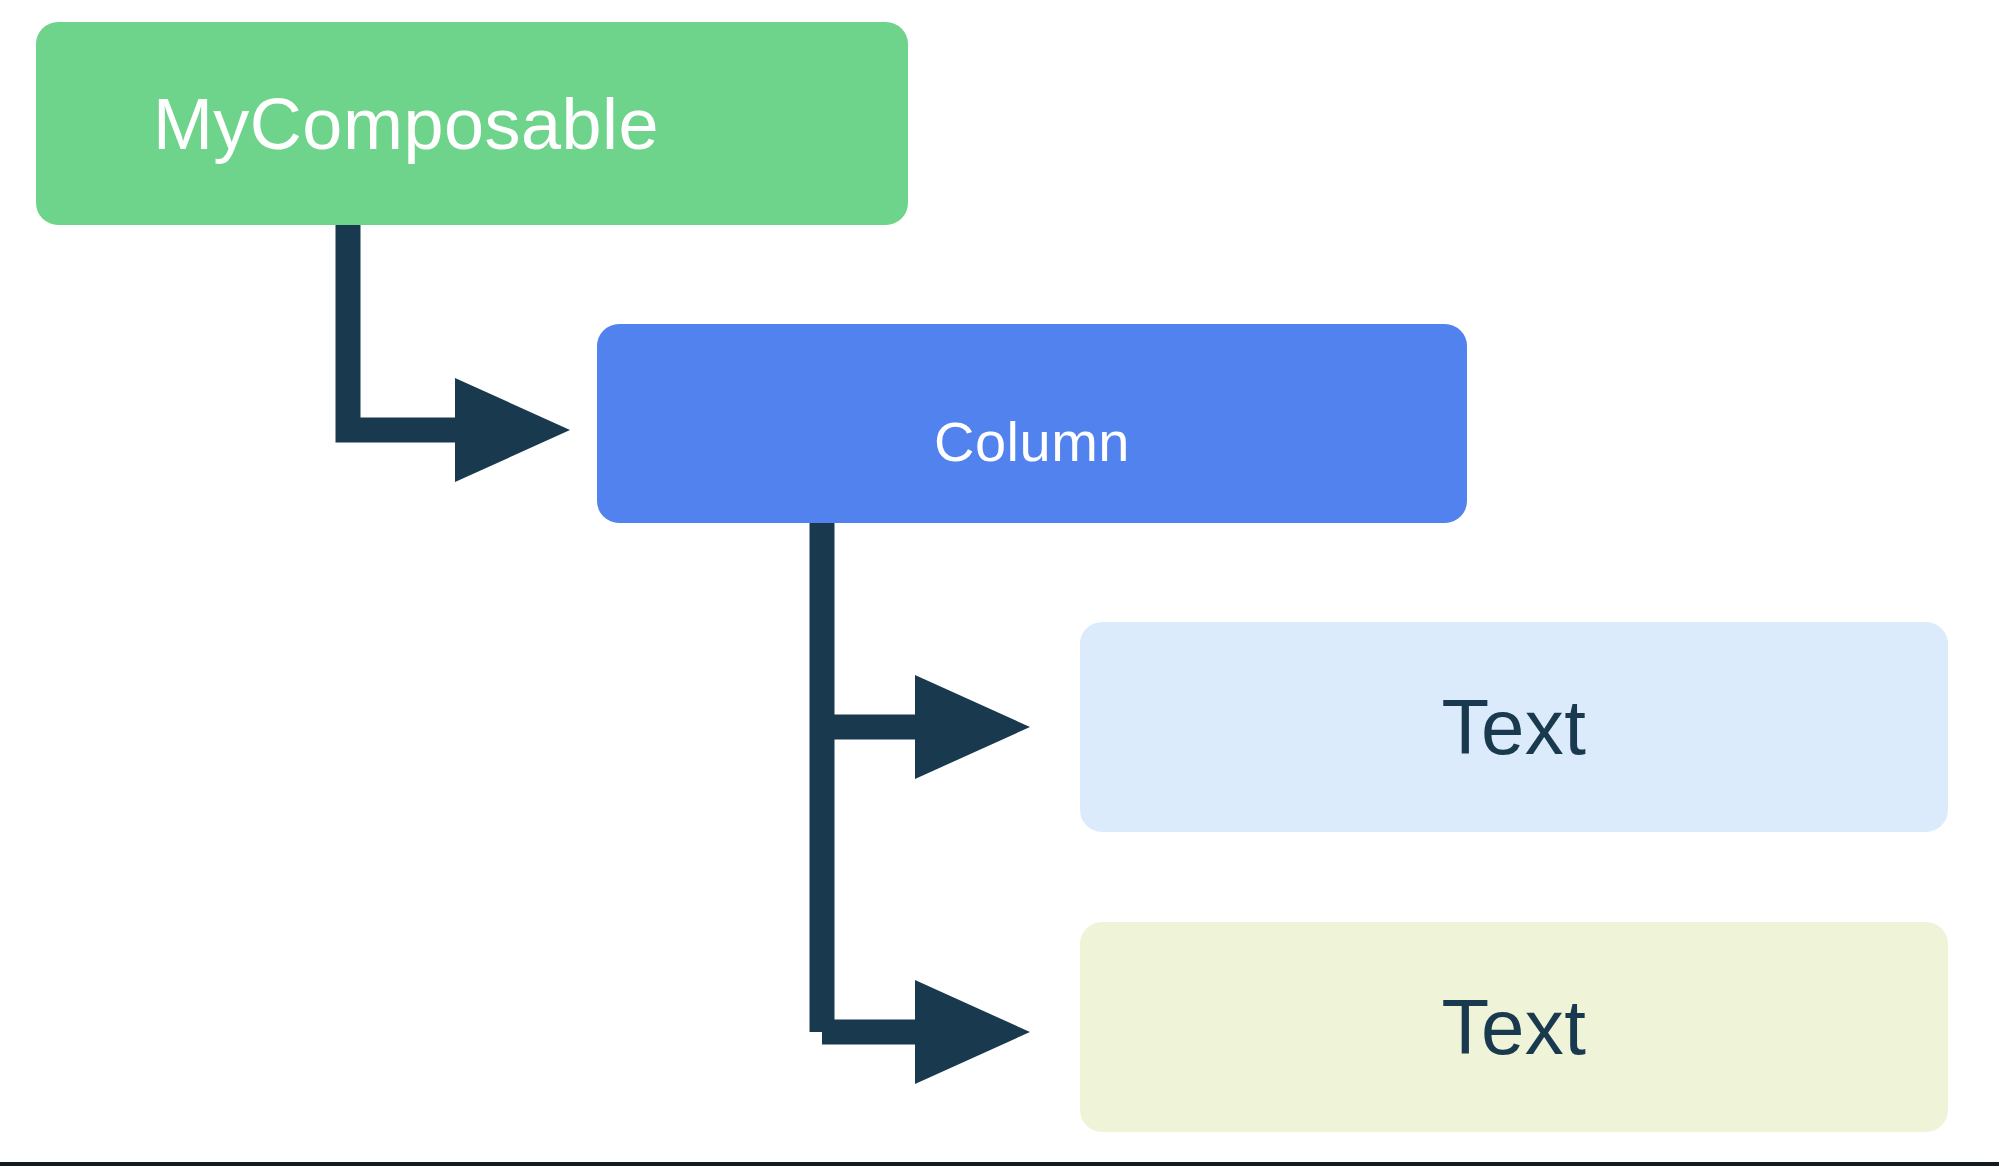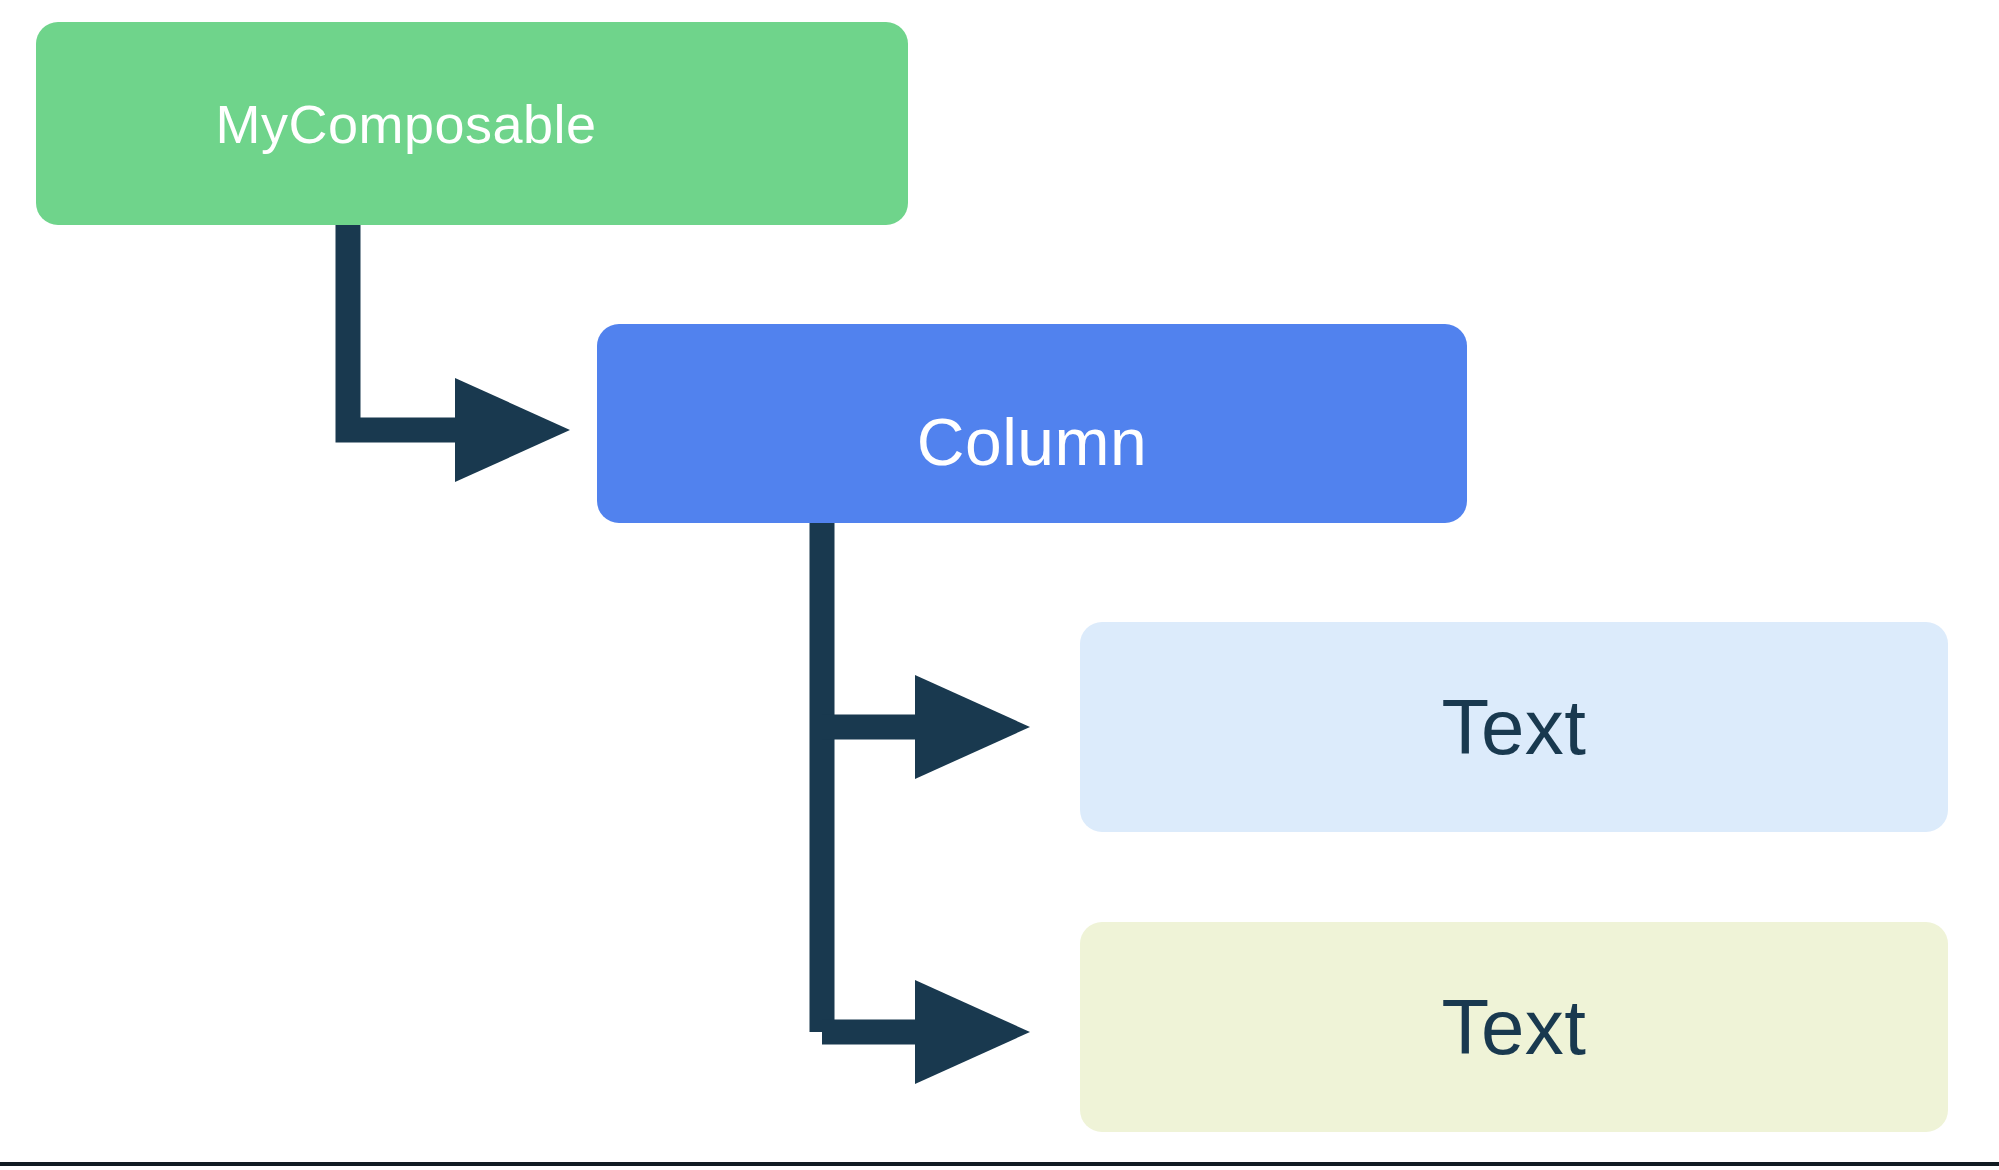--- a/index.html
+++ b/index.html
@@ -52,36 +52,36 @@
   
   #node-mycomposable {
     left: 36px;
     top: 22px;
     width: 872px;
     height: 203px;
     background: #6FD48B;
   }
   #node-mycomposable .node-label {
     color: #ffffff;
-    font-size: 54px;
+    font-size: 72px;
     
     transform: translateX(-66px);
   }
 
   
   #node-column {
     left: 597px;
     top: 324px;
     width: 870px;
     height: 199px;
     background: #5182EE;
   }
   #node-column .node-label {
     color: #ffffff;
-    font-size: 66px;
+    font-size: 56px;
     margin-top: 36px;
   }
 
   
   #node-text-1 {
     left: 1080px;
     top: 622px;
     width: 868px;
     height: 210px;
     background: #DCEBFB;

